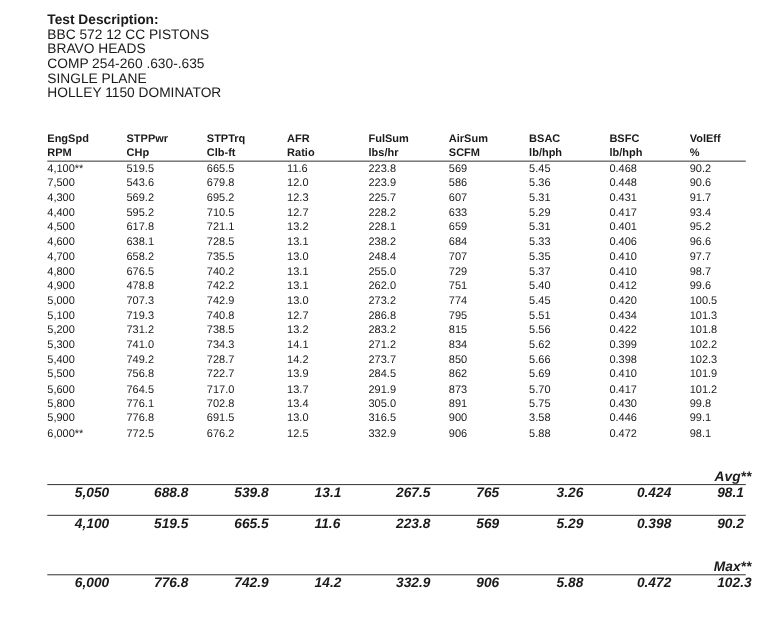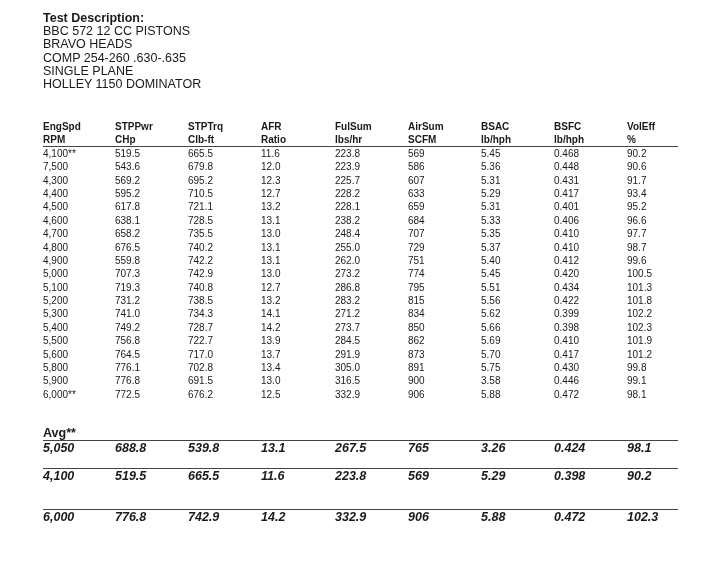--- a/index.html
+++ b/index.html
@@ -20,22 +20,22 @@
   .tbl { position: absolute; left: 43px; top: 120px; width: 640px; }
   .row { position: relative; height: 13.4px; font-size: 10px; line-height: 13.4px; white-space: nowrap; }
   .row span { position: absolute; top: 0; }
   .hdr { font-weight: bold; }
   .rule { position: absolute; left: 0; width: 635px; height: 1px; background: #444; }
 
   .c0 { left: 0px; } .c1 { left: 72px; } .c2 { left: 145px; } .c3 { left: 218px; }
   .c4 { left: 292px; } .c5 { left: 365px; } .c6 { left: 438px; } .c7 { left: 511px; } .c8 { left: 584px; }
 
   .summary { position: absolute; left: 43px; width: 640px; }
-  .summary .label { font-weight: bold; font-size: 12.5px; height: 13px; line-height: 13px; }
-  .summary .vals { position: relative; height: 14px; font-weight: bold; font-style: italic; font-size: 12.5px; line-height: 14px; }
+  .summary .label { font-weight: bold; font-style: italic; font-size: 12.5px; height: 13px; line-height: 13px; text-align: right; }
+  .summary .vals { position: relative; height: 14px; font-weight: bold; font-style: italic; font-size: 12.5px; line-height: 14px; margin-left: 25px; }
   .summary .vals span { position: absolute; top: 0; }
   .summary .line { height: 1px; background: #444; width: 635px; }
 </style>
 </head>
 <body>
 
 <div class="desc">
   <div class="title">Test Description:</div>
   <div>BBC 572 12 CC PISTONS</div>
   <div>BRAVO HEADS</div>
@@ -154,21 +154,21 @@
         <span class="c2">740.2</span>
         <span class="c3">13.1</span>
         <span class="c4">255.0</span>
         <span class="c5">729</span>
         <span class="c6">5.37</span>
         <span class="c7">0.410</span>
         <span class="c8">98.7</span>
       </div>
       <div class="row">
         <span class="c0">4,900</span>
-        <span class="c1">559.8</span>
+        <span class="c1">478.8</span>
         <span class="c2">742.2</span>
         <span class="c3">13.1</span>
         <span class="c4">262.0</span>
         <span class="c5">751</span>
         <span class="c6">5.40</span>
         <span class="c7">0.412</span>
         <span class="c8">99.6</span>
       </div>
       <div class="row">
         <span class="c0">5,000</span>
@@ -306,20 +306,21 @@
       <span class="c2">665.5</span>
       <span class="c3">11.6</span>
       <span class="c4">223.8</span>
       <span class="c5">569</span>
       <span class="c6">5.29</span>
       <span class="c7">0.398</span>
       <span class="c8">90.2</span>
     </div>
 </div>
 <div class="summary" style="top:509px;">
+  <div class="label">Max**</div>
   <div class="line"></div>
   <div class="vals">
       <span class="c0">6,000</span>
       <span class="c1">776.8</span>
       <span class="c2">742.9</span>
       <span class="c3">14.2</span>
       <span class="c4">332.9</span>
       <span class="c5">906</span>
       <span class="c6">5.88</span>
       <span class="c7">0.472</span>

